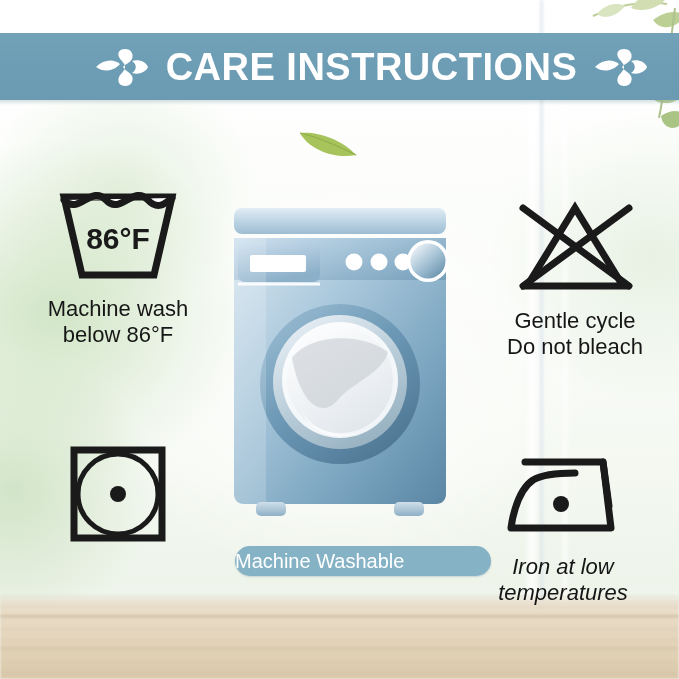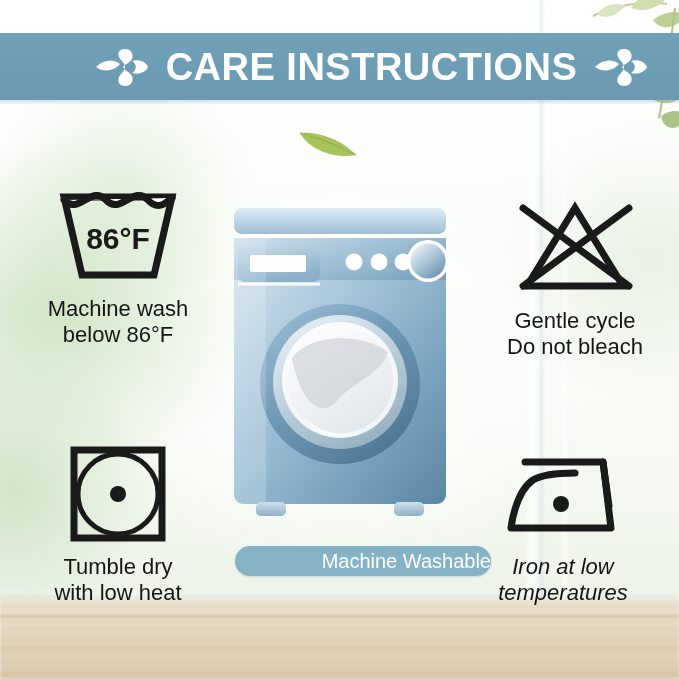--- a/index.html
+++ b/index.html
@@ -70,21 +70,21 @@
   #cell-wash{left:10px;top:184px;width:216px;}
   #cell-bleach{left:465px;top:196px;width:220px;}
   #cell-dry{left:12px;top:442px;width:212px;}
   #cell-iron{left:452px;top:442px;width:222px;font-style:italic;}
 
   
   .machine{position:absolute;left:232px;top:206px;width:216px;height:322px;}
   .badge{
     position:absolute;left:235px;top:546px;width:256px;height:30px;
     background:#85b2c5;border-radius:15px;
-    display:flex;align-items:center;justify-content:flex-end;
+    display:flex;align-items:center;justify-content:flex-start;
     box-shadow:0 1px 2px rgba(120,150,165,.35);
   }
   .badge-text{color:#ffffff;font-size:20px;line-height:1;}
 </style>
 </head>
 <body>
 
 <div id="stage">
 
   <div class="bg-layer bg-base"></div>
@@ -161,22 +161,20 @@
   </div>
 
   <div class="cell" id="cell-dry">
     <div class="cell-icon">
       <svg width="102" height="102" viewBox="0 0 102 102">
         <rect x="7" y="7" width="88" height="88" fill="none" stroke="#1a1a1a" stroke-width="7"></rect>
         <circle cx="51" cy="51" r="40" fill="none" stroke="#1a1a1a" stroke-width="5"></circle>
         <circle cx="51" cy="51" r="8" fill="#1a1a1a"></circle>
       </svg>
     </div>
-    <div class="cell-label">Tumble dry
-with low heat</div>
   </div>
 
   <div class="cell" id="cell-iron">
     <div class="cell-icon">
       <svg width="128" height="92" viewBox="0 0 128 92">
         <path d="M26 14 L104 14 L112 80 L12 80 C12 80 16 44 34 32 C44 26 62 25 76 25" fill="none" stroke="#1a1a1a" stroke-width="7" stroke-linejoin="round" stroke-linecap="round"></path>
         <line x1="104" y1="14" x2="110" y2="58" stroke="#1a1a1a" stroke-width="7" stroke-linecap="round"></line>
         <circle cx="62" cy="56" r="8" fill="#1a1a1a"></circle>
       </svg>
     </div>

